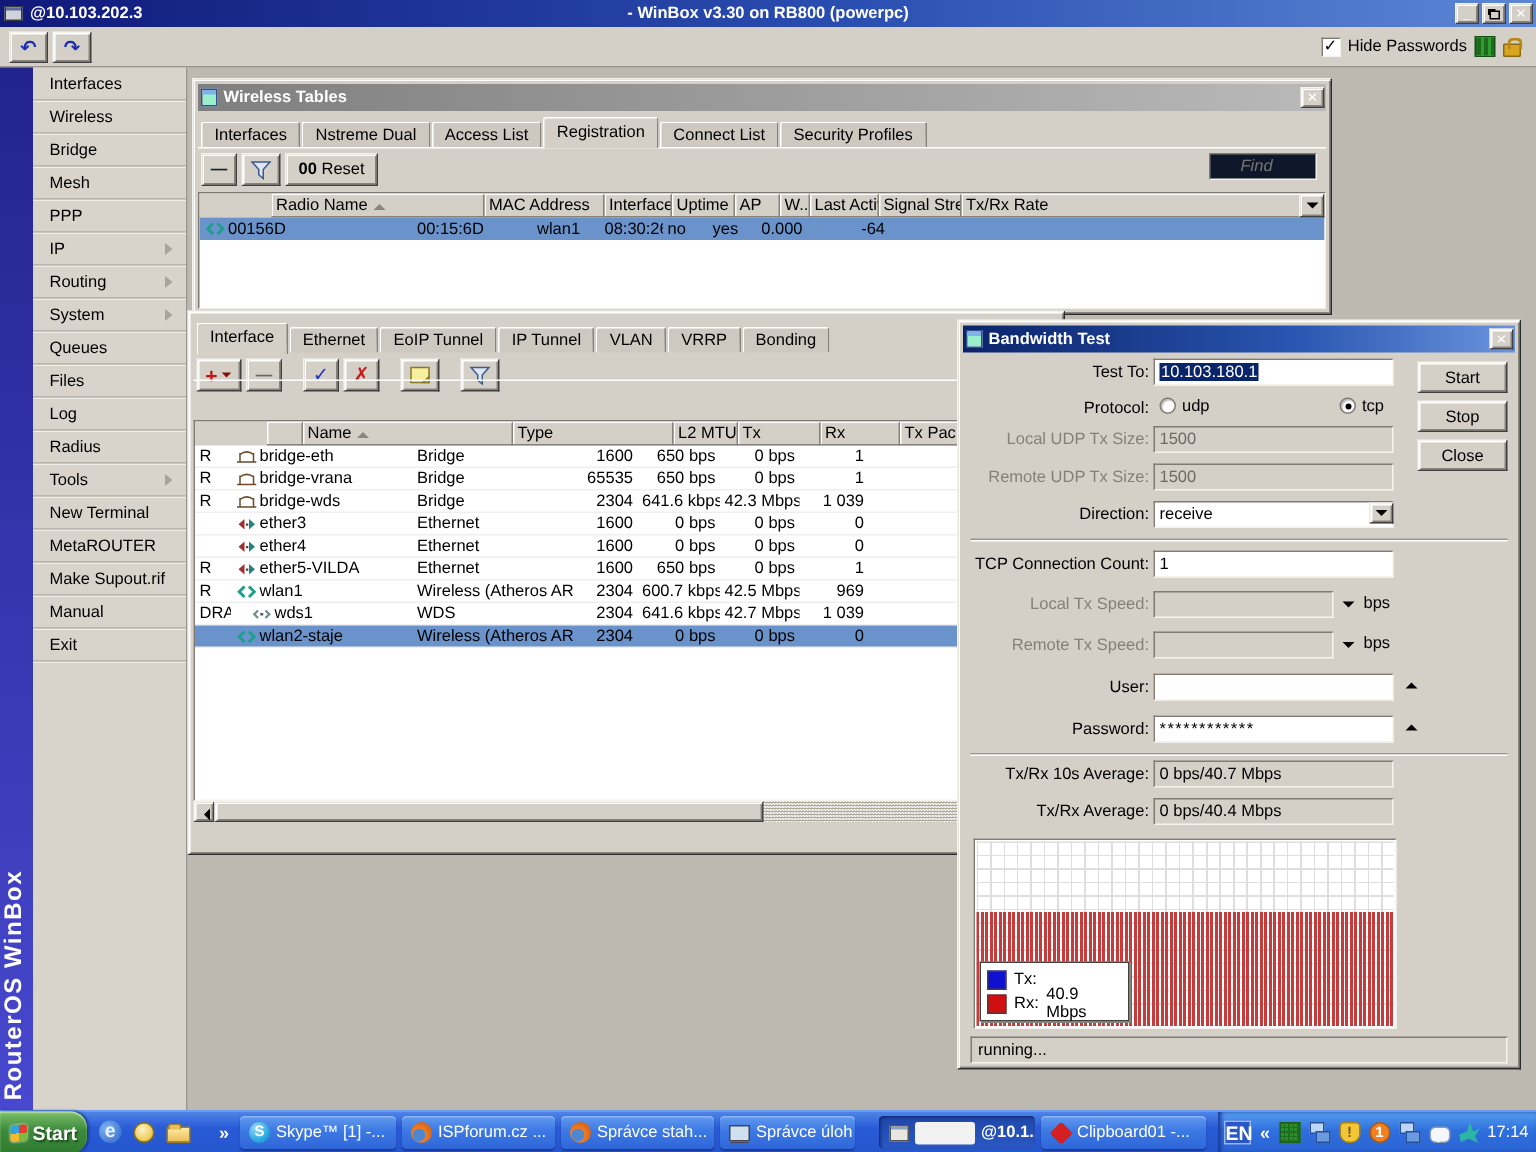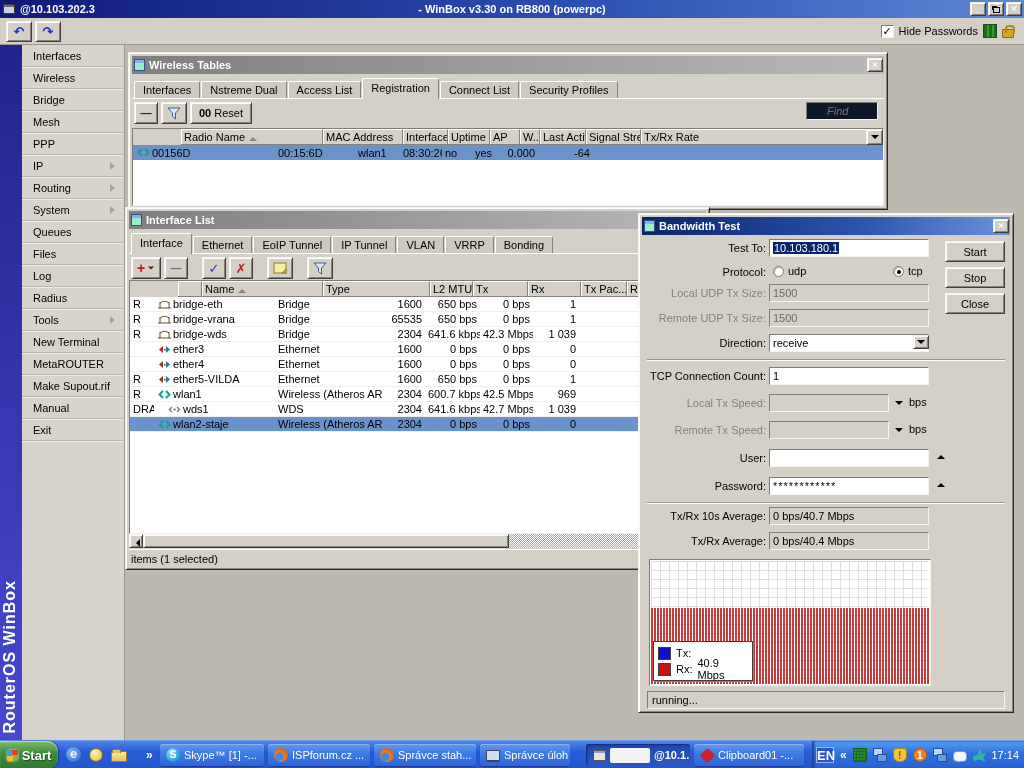--- a/index.html
+++ b/index.html
@@ -243,25 +243,20 @@
             <div class="td num" style="width: 55px; flex: 0 0 auto;">-64</div>
           </div>
         </div>
       <span class="btn hdr-dd">
           <span class="tri-down"></span>
         </span>
     </div>
   </div>
 
   <div class="window" id="il-window" style="left:125px; top:207px; width:585px; height:363px; z-index:20;">
-    <div class="wtitle inactive">
-      <span class="doc-ic"></span>
-      <span>Interface List</span>
-      <span class="btn wclose mono-x">✕</span>
-    </div>
     <div class="tabstrip" id="il-tabs">
         <span class="tab active">Interface</span>
         <span class="tab inactive">Ethernet</span>
         <span class="tab inactive">EoIP Tunnel</span>
         <span class="tab inactive">IP Tunnel</span>
         <span class="tab inactive">VLAN</span>
         <span class="tab inactive">VRRP</span>
         <span class="tab inactive">Bonding</span>
       </div>
     <div class="tabline" style="top:45px;"></div>
@@ -290,21 +285,21 @@
       <span style="width:8px;"></span>
       <span class="btn tbtn" style="width:26px;">
         <svg width="14" height="13">
             <path d="M1 1 H13 L8.5 6 V12 L5.5 9.5 V6 Z" fill="#dfe6f2" stroke="#3a5a8c"></path>
           </svg>
       </span>
     </div>
     <div class="table-area" style="left:3px; right:3px; top:72px; bottom:35px;">
       <div class="thead" id="il-thead">
           <div class="th" style="width: 24px; flex: 0 0 auto;"></div>
-          <div class="th" style="width: 121px; flex: 0 0 auto;">Name<span class="tri-sort"></span></div>
+          <div class="th" style="width: 140px; flex: 0 0 auto;">Name<span class="tri-sort"></span></div>
           <div class="th" style="width: 107px; flex: 0 0 auto;">Type</div>
           <div class="th" style="width: 43px; flex: 0 0 auto;">L2 MTU</div>
           <div class="th" style="width: 55px; flex: 0 0 auto;">Tx</div>
           <div class="th" style="width: 53px; flex: 0 0 auto;">Rx</div>
           <div class="th" style="width: 46px; flex: 0 0 auto;">Tx Pac...</div>
           <div class="th" style="width: 60px; flex: 1 1 0%;">R</div>
         </div>
       <div id="il-tbody">
           <div class="trow" style="border-bottom: 1px solid rgb(239, 239, 239);">
             <div class="td" style="width: 24px; flex: 0 0 auto;">R</div>
@@ -467,21 +462,20 @@
             <div class="td" style="width: 60px; flex: 1 1 0%;"></div>
           </div>
         </div>
     </div>
     <div class="hscroll">
       <span class="btn harrow">
           <span class="tri-left" style="margin:3px 0 0 3px;"></span>
         </span>
       <span class="btn hthumb"></span>
     </div>
-    <div class="il-status">items (1 selected)</div>
   </div>
 
   <div class="window" id="bt-dialog">
     <div class="wtitle active">
       <span class="doc-ic"></span>
       <span>Bandwidth Test</span>
       <span class="btn wclose mono-x">✕</span>
     </div>
 
     <div class="fld-label" style="top:25px;">Test To:</div>

